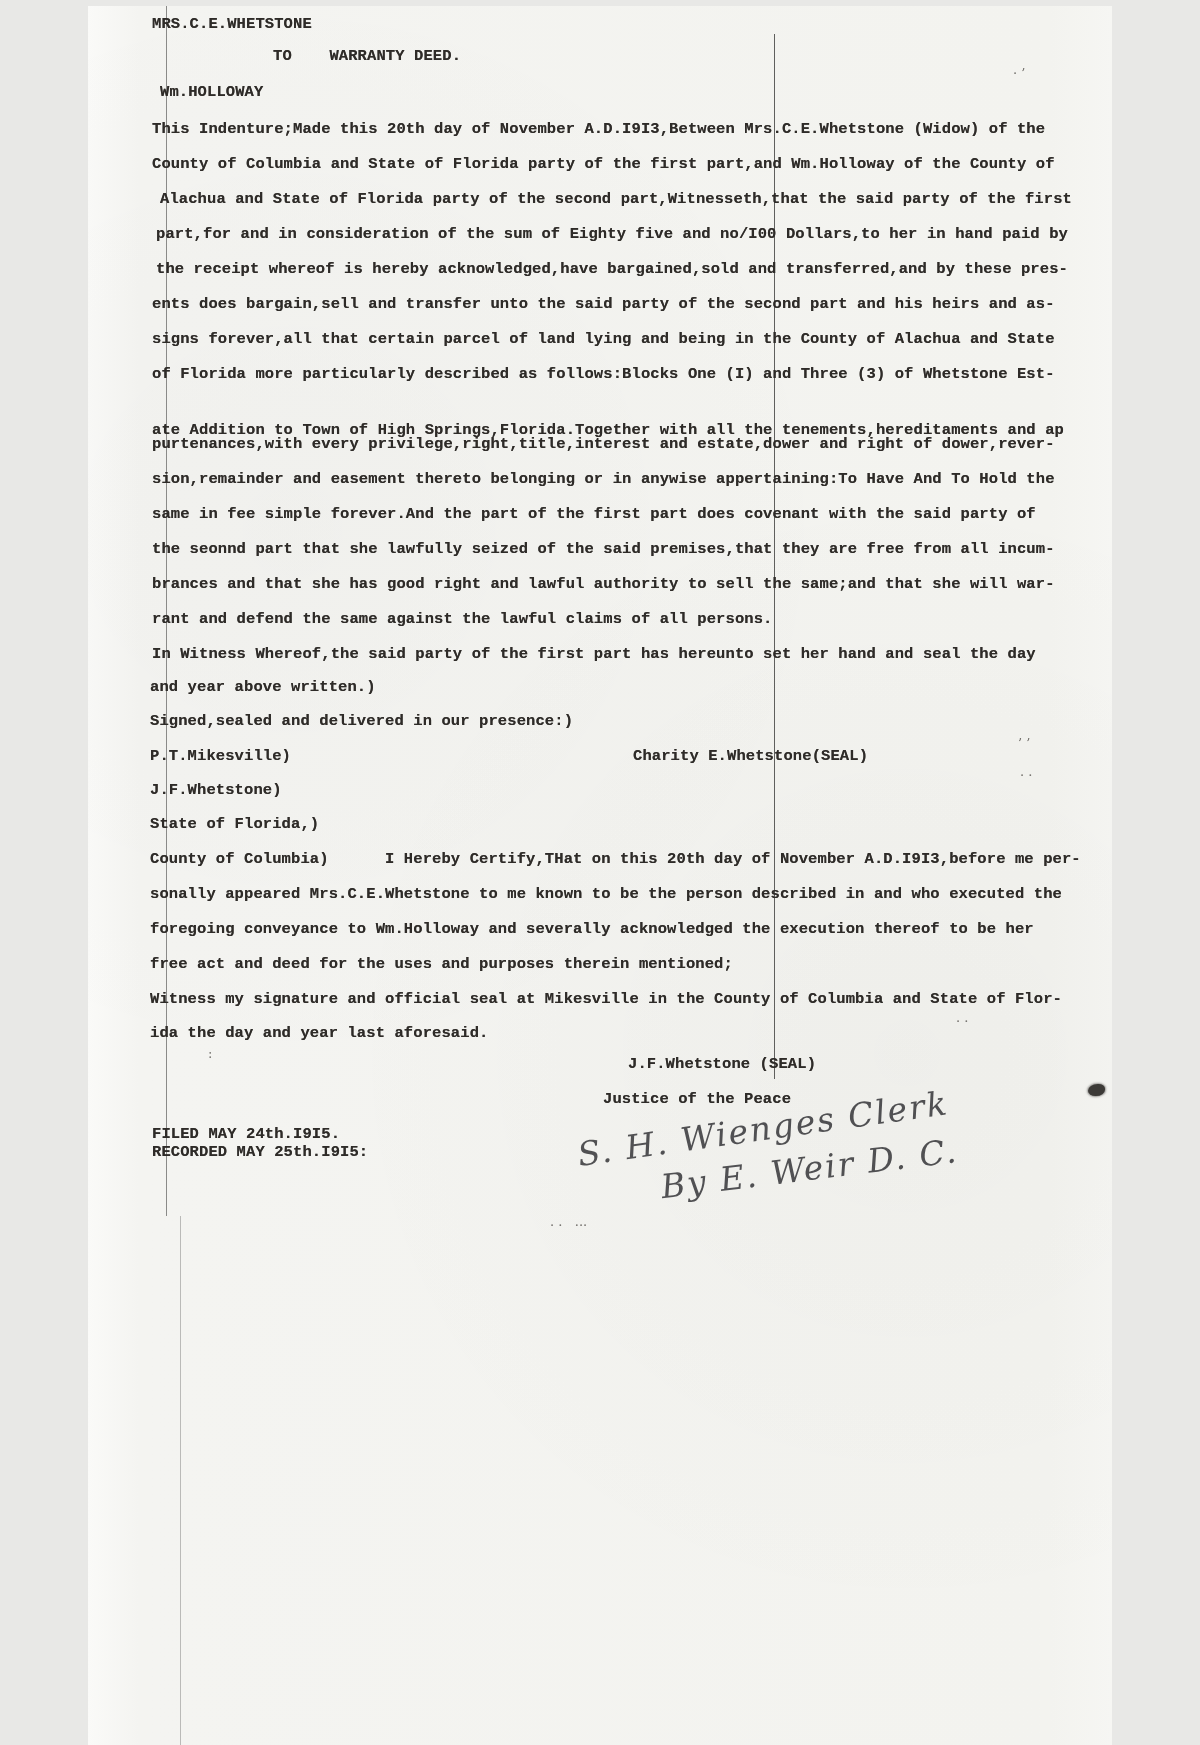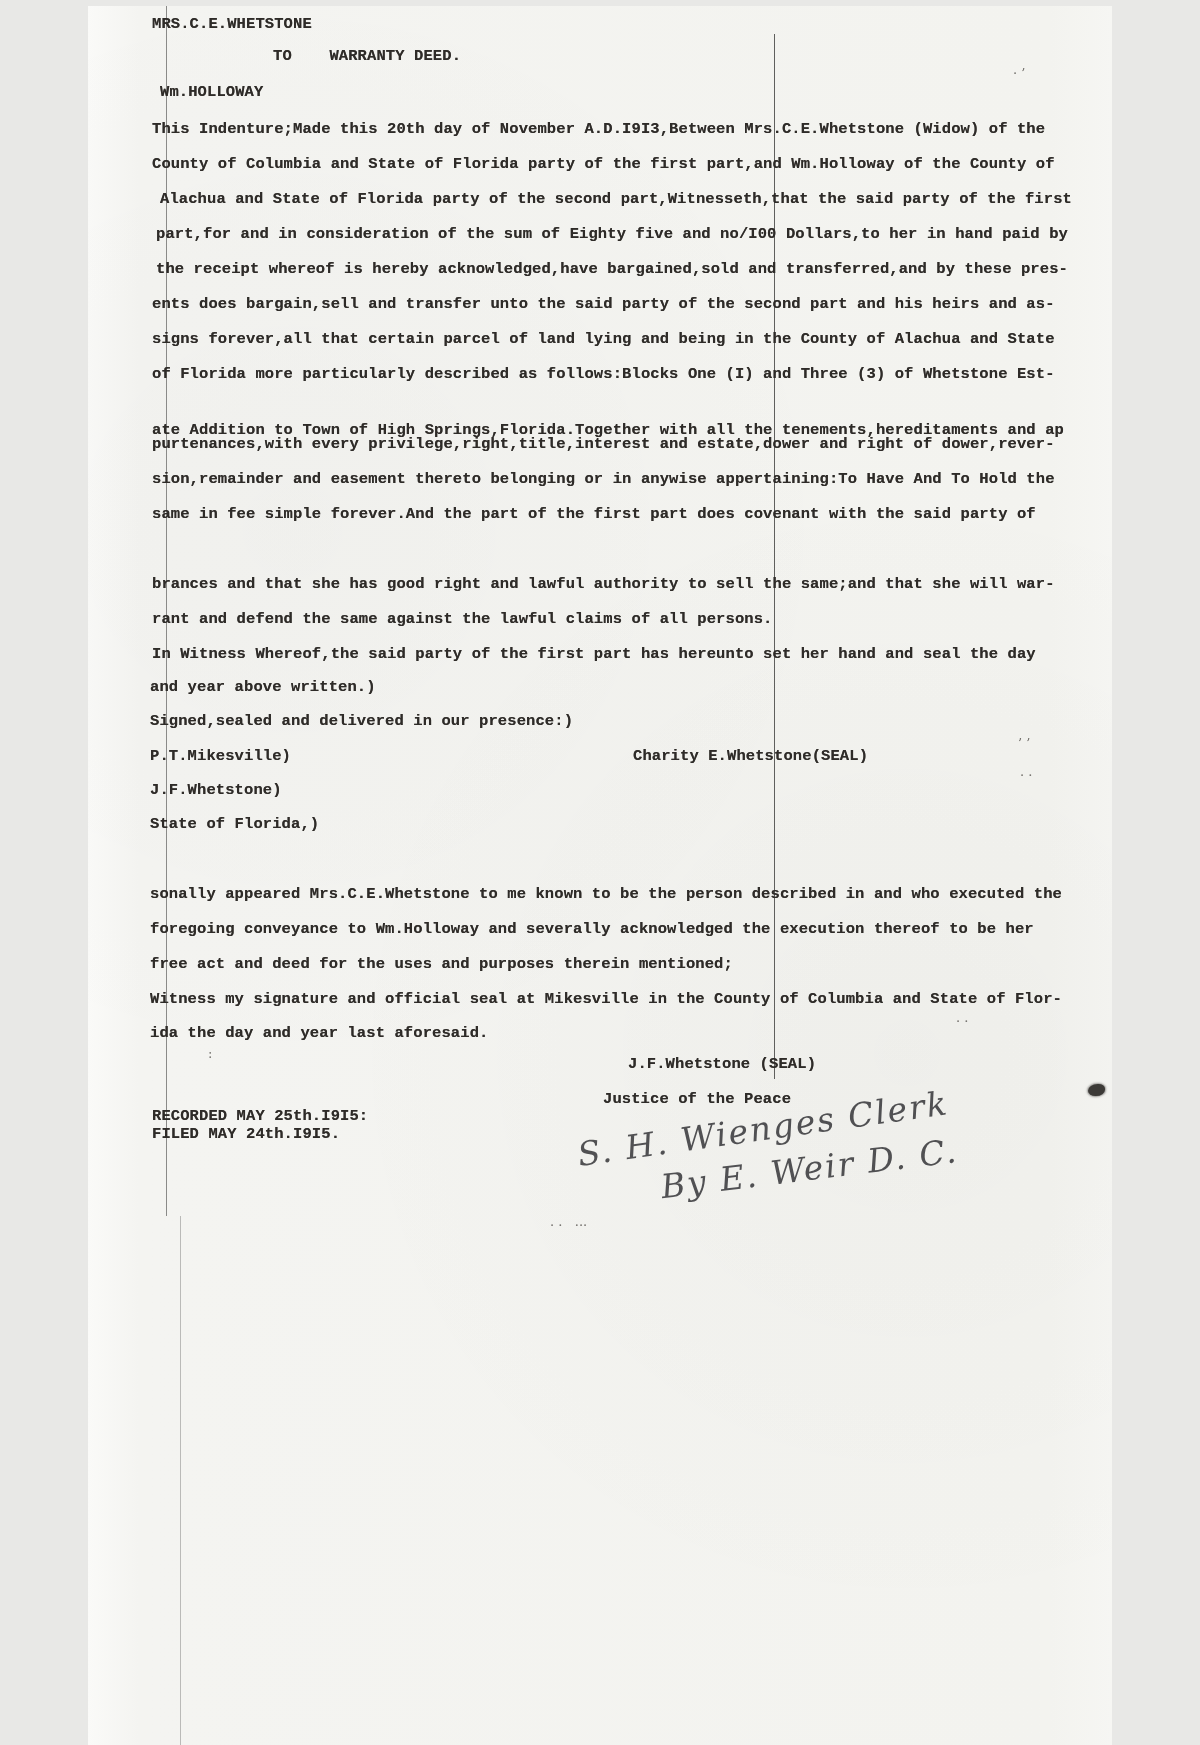--- a/index.html
+++ b/index.html
@@ -74,45 +74,47 @@
   <div class="t" style="top:183px;left:72px;">Alachua and State of Florida party of the second part,Witnesseth,that the said party of the first</div>
   <div class="t" style="top:218px;left:68px;">part,for and in consideration of the sum of Eighty five and no/I00 Dollars,to her in hand paid by</div>
   <div class="t" style="top:253px;left:68px;">the receipt whereof is hereby acknowledged,have bargained,sold and transferred,and by these pres-</div>
   <div class="t" style="top:288px;left:64px;">ents does bargain,sell and transfer unto the said party of the second part and his heirs and as-</div>
   <div class="t" style="top:323px;left:64px;">signs forever,all that certain parcel of land lying and being in the County of Alachua and State</div>
   <div class="t" style="top:358px;left:64px;">of Florida more particularly described as follows:Blocks One (I) and Three (3) of Whetstone Est-</div>
   <div class="t" style="top:414px;left:64px;">ate Addition to Town of High Springs,Florida.Together with all the tenements,hereditaments and ap</div>
   <div class="t" style="top:428px;left:64px;">purtenances,with every privilege,right,title,interest and estate,dower and right of dower,rever-</div>
   <div class="t" style="top:463px;left:64px;">sion,remainder and easement thereto belonging or in anywise appertaining:To Have And To Hold the</div>
   <div class="t" style="top:498px;left:64px;">same in fee simple forever.And the part of the first part does covenant with the said party of</div>
+  <div class="t" style="top:533px;left:64px;">the seonnd part that she lawfully seized of the said premises,that they are free from all incum-</div>
   <div class="t" style="top:568px;left:64px;">brances and that she has good right and lawful authority to sell the same;and that she will war-</div>
   <div class="t" style="top:603px;left:64px;">rant and defend the same against the lawful claims of all persons.</div>
 
   <div class="t" style="top:638px;left:64px;">In Witness Whereof,the said party of the first part has hereunto set her hand and seal the day</div>
   <div class="t" style="top:671px;left:62px;">and year above written.)</div>
   <div class="t" style="top:705px;left:62px;">Signed,sealed and delivered in our presence:)</div>
 
   <div class="t" style="top:740px;left:62px;">P.T.Mikesville)</div>
   <div class="t" style="top:740px;left:545px;">Charity E.Whetstone(SEAL)</div>
   <div class="t" style="top:774px;left:62px;">J.F.Whetstone)</div>
 
   <div class="t" style="top:808px;left:62px;">State of Florida,)</div>
+  <div class="t" style="top:843px;left:62px;">County of Columbia)      I Hereby Certify,THat on this 20th day of November A.D.I9I3,before me per-</div>
   <div class="t" style="top:878px;left:62px;">sonally appeared Mrs.C.E.Whetstone to me known to be the person described in and who executed the</div>
   <div class="t" style="top:913px;left:62px;">foregoing conveyance to Wm.Holloway and severally acknowledged the execution thereof to be her</div>
   <div class="t" style="top:948px;left:62px;">free act and deed for the uses and purposes therein mentioned;</div>
   <div class="t" style="top:983px;left:62px;text-align:center;">Witness my signature and official seal at Mikesville in the County of Columbia and State of Flor-</div>
   <div class="t" style="top:1017px;left:62px;">ida the day and year last aforesaid.</div>
   <div class="t" style="top:1048px;left:540px;">J.F.Whetstone (SEAL)</div>
   <div class="t" style="top:1083px;left:515px;">Justice of the Peace</div>
 
   <div class="hw" style="top:1103px;left:488px;transform:rotate(-8deg);">S. H. Wienges Clerk</div>
   <div class="hw" style="top:1143px;left:572px;transform:rotate(-7deg);">By E. Weir D. C.</div>
 
   <div class="t" style="top:1118px;left:64px;">FILED MAY 24th.I9I5.</div>
-  <div class="t" style="top:1100px;left:64px;">RECORDED MAY 25th.I9I5:</div>
+  <div class="t" style="top:1136px;left:64px;">RECORDED MAY 25th.I9I5:</div>
 
   <span class="speck" style="top:0px;left:1088px;font-size:15px;">’  ’</span>
   <span class="speck" style="top:60px;left:925px;">· ’</span>
   <span class="speck" style="top:730px;left:930px;">’ ’</span>
   <span class="speck" style="top:762px;left:932px;">· ·</span>
   <span class="speck" style="top:1008px;left:868px;">· ·</span>
   <span class="speck" style="top:1212px;left:462px;">· ·   ···</span>
   <span class="speck" style="top:1040px;left:120px;">:</span>
   <div class="smudge" style="top:1078px;left:1000px;width:17px;height:12px;"></div>
 

